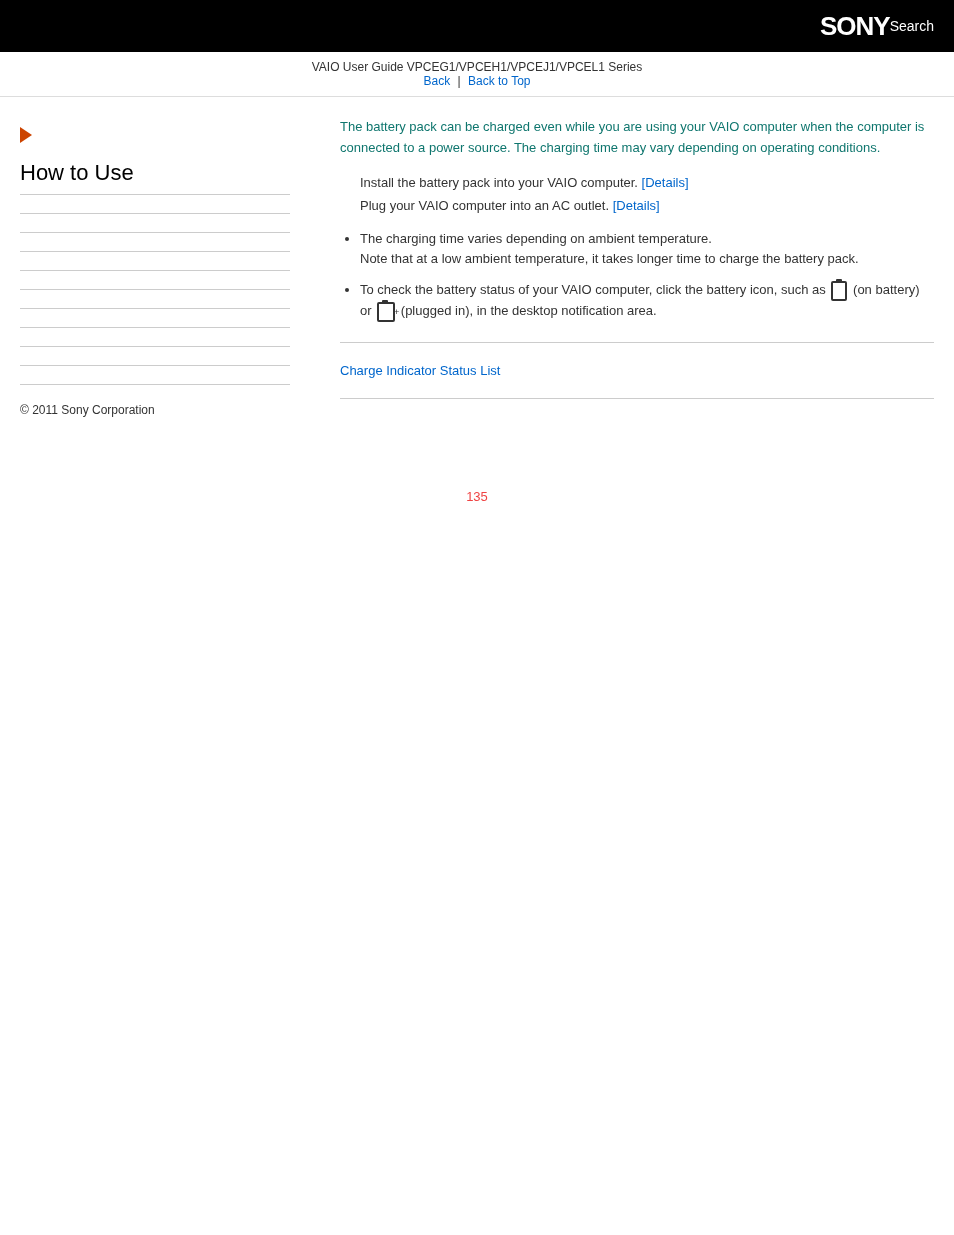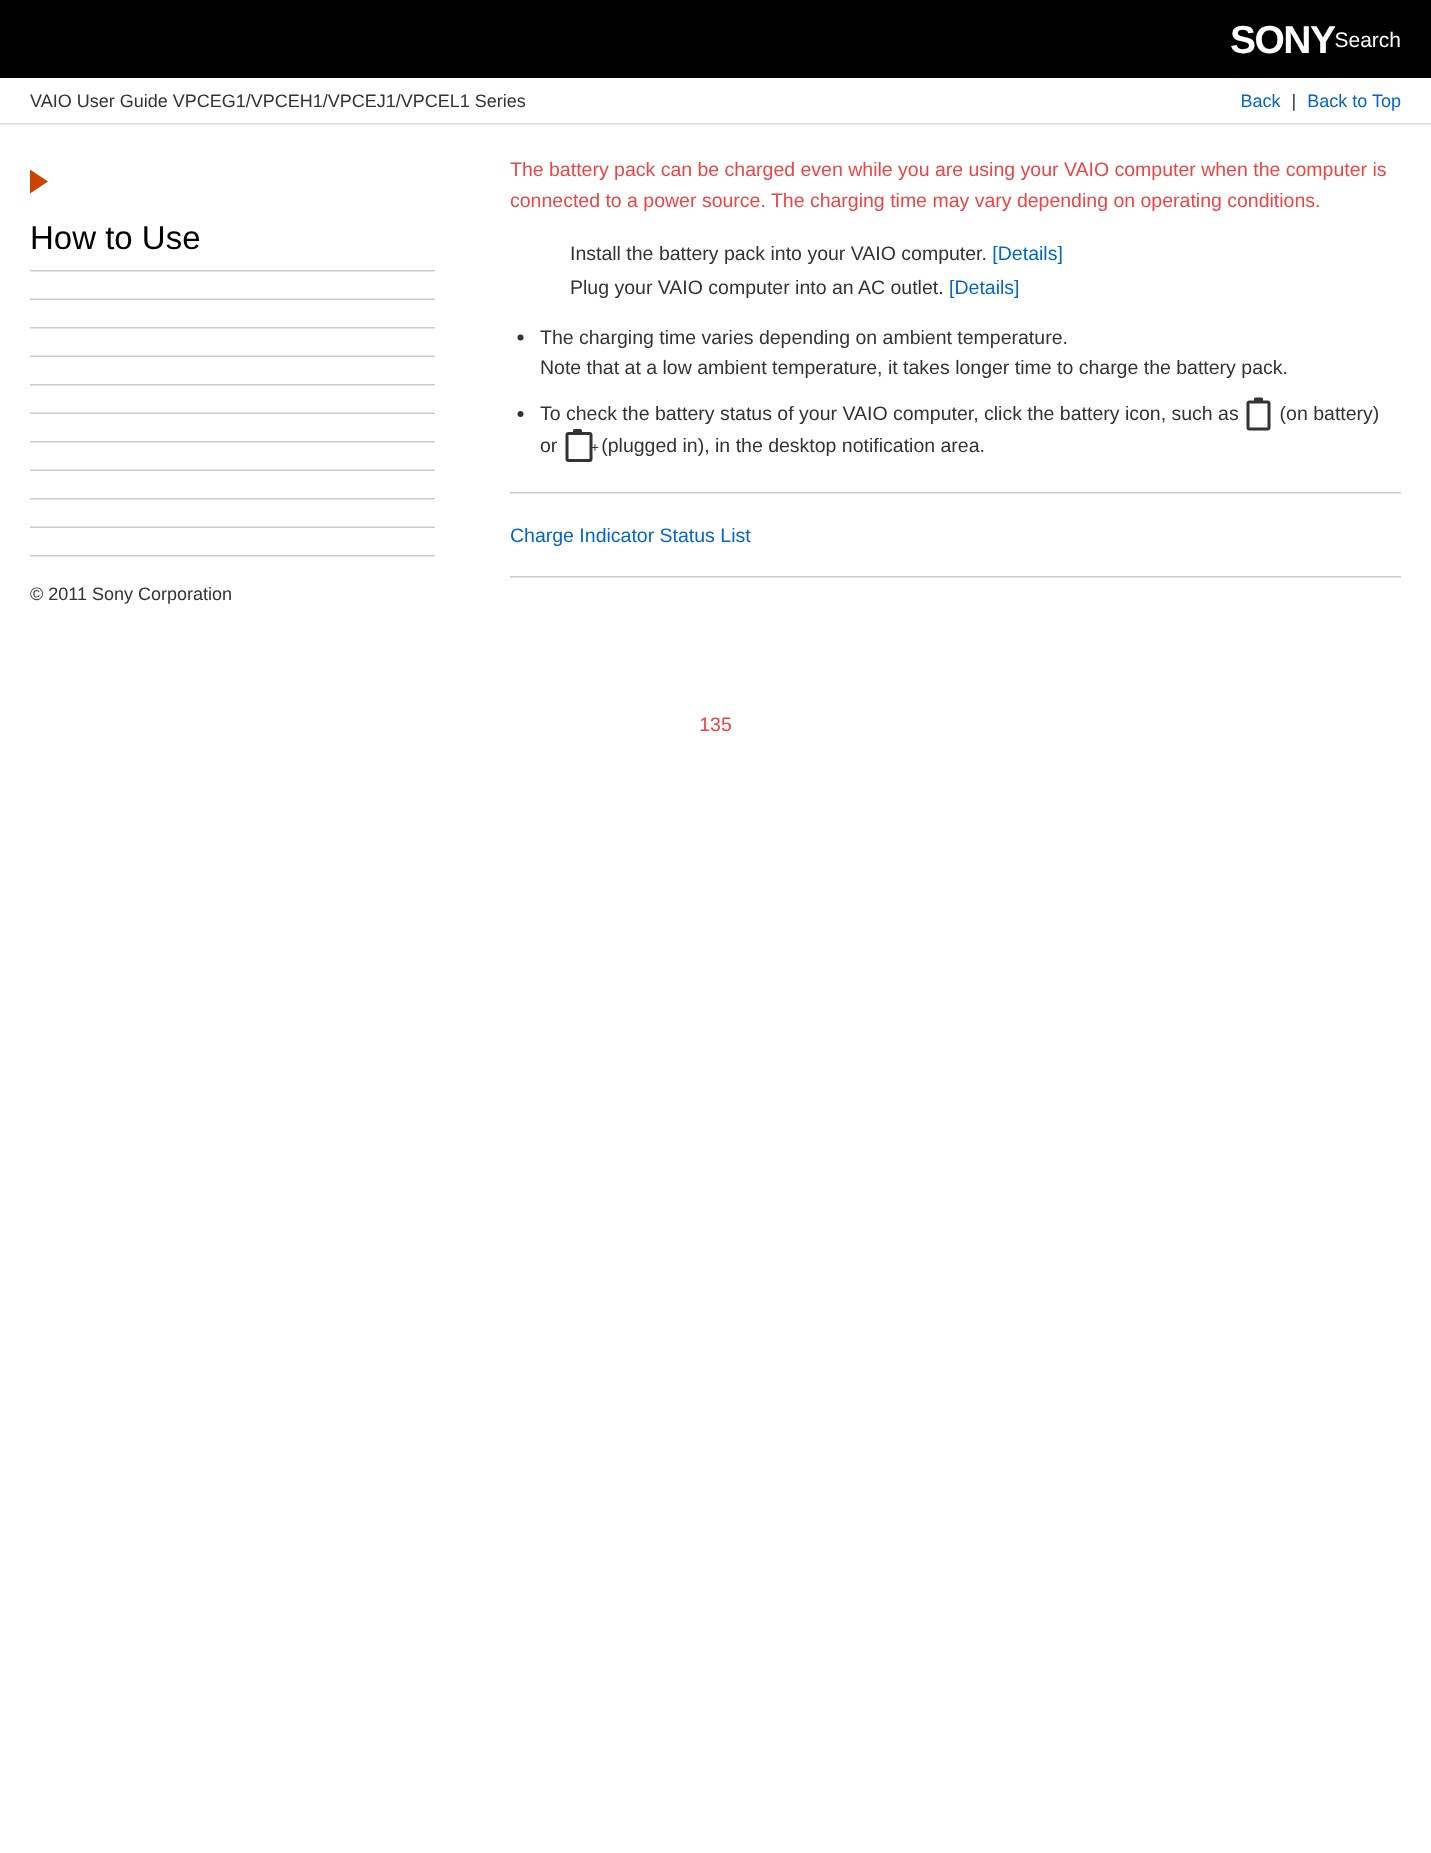--- a/index.html
+++ b/index.html
@@ -30,20 +30,21 @@
     }
 
     
     #nav-bar {
       display: flex;
       justify-content: space-between;
       align-items: center;
       padding: 8px 20px;
       border-bottom: 1px solid #ddd;
       font-size: 12px;
+      flex-direction: column;
     }
     #breadcrumb-text { color: #333; }
     #nav-links a {
       color: #0066cc;
       text-decoration: none;
     }
     #nav-separator { color: #333; margin: 0 4px; }
 
     
     #main-container {
@@ -89,25 +90,25 @@
     }
 
     
     #content {
       flex: 1;
       padding-left: 20px;
     }
     #content-intro {
       font-size: 13px;
       line-height: 1.6;
-      color: #ef4444;
+      color: #0f766e;
       margin-bottom: 16px;
     }
     .step-item {
-      margin-left: 40px;
+      margin-left: 20px;
       margin-bottom: 8px;
       font-size: 13px;
     }
     .step-item a {
       color: #0066cc;
       text-decoration: none;
     }
 
     .bullet-list {
       margin: 16px 0 16px 20px;

